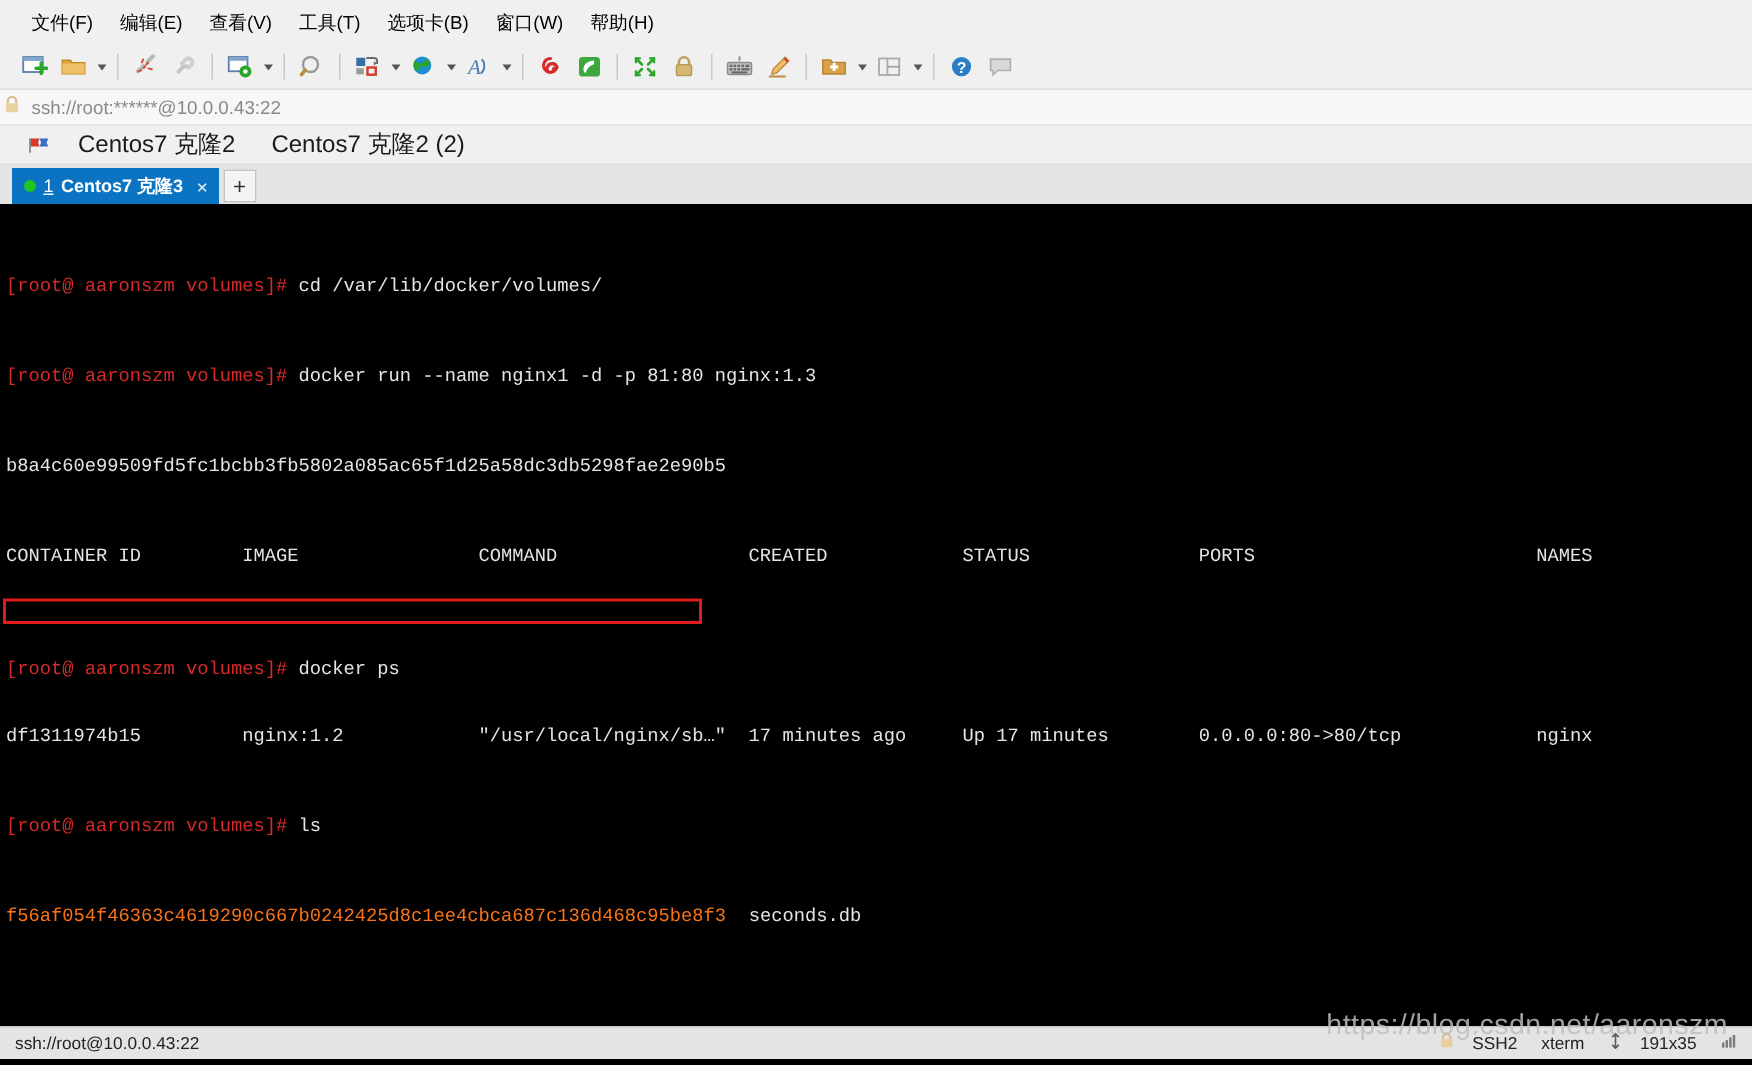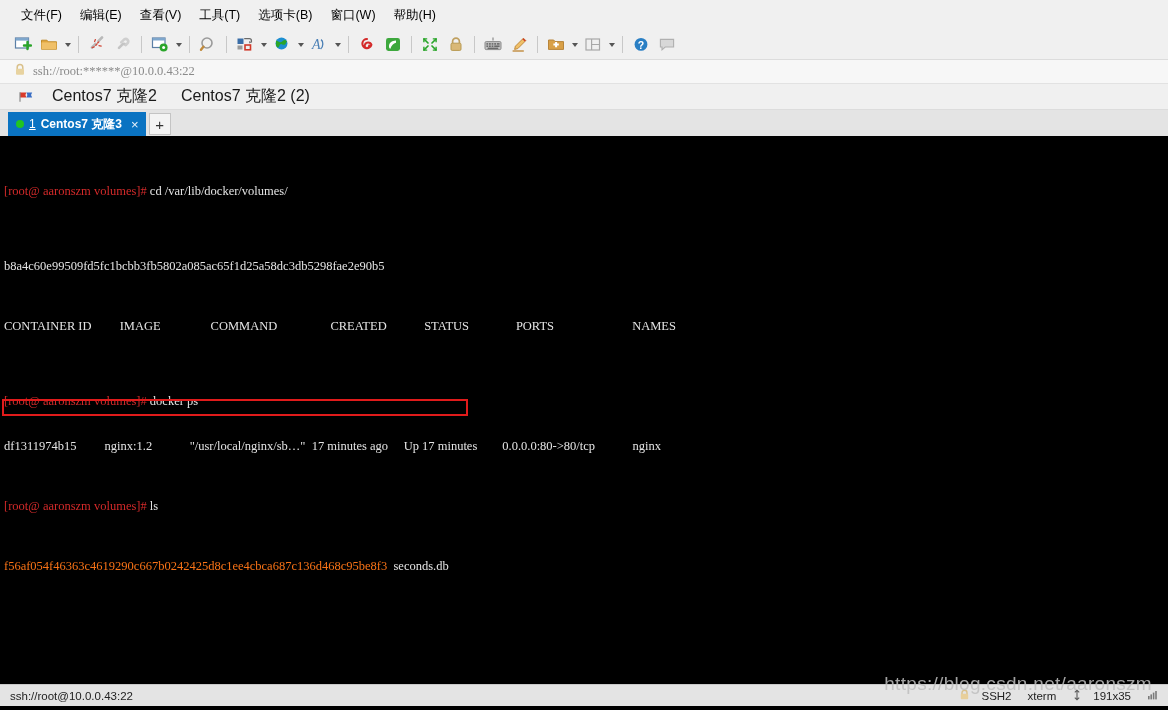--- a/index.html
+++ b/index.html
@@ -65,26 +65,25 @@
     background: #c8c8c8;
     margin: 0 5px;
   }
 
   
   .addrbar {
     height: 24px;
     background: #f7f7f7;
     border-bottom: 1px solid #e2e2e2;
     display: flex; align-items: center;
-    padding-left: 14px;
+    padding-left: 2px;
     flex: 0 0 24px;
     font-size: 12.5px;
     color: #8a8a8a;
     gap: 7px;
-    font-family: Liberation Serif, serif;
   }
 
   
   .sessionbar {
     height: 26px;
     background: #f0f0f0;
     border-bottom: 1px solid #dcdcdc;
     display: flex; align-items: center;
     padding-left: 14px;
     flex: 0 0 26px;
@@ -133,21 +132,21 @@
     display: flex; align-items: center; justify-content: center;
     font-size: 15px; color: #333;
     cursor: default;
   }
 
   
   .terminal {
     flex: 1 1 auto;
     background: #000000;
     color: #d4d4d4;
-    font-family: Liberation Serif, serif;
+    font-family: Liberation Mono, monospace;
     font-size: 12.5px;
     line-height: 15px;
     padding: 3px 0 0 4px;
     position: relative;
     overflow: hidden;
     white-space: pre;
   }
   .tline { height: 15px; white-space: pre; }
   .c-prompt { color: #d42a2a; }
   .c-white  { color: #e4e4e4; }
@@ -422,20 +421,21 @@
       <span>Centos7 克隆3</span>
       <span class="tab-close">×</span>
     </div>
     <div class="tab-add">+</div>
   </div>
 
   <div class="terminal">
 
     <div class="tline"><span class="c-prompt">[root@ aaronszm volumes]#</span><span class="c-white"> cd /var/lib/docker/volumes/</span></div>
 
+    <div class="tline"><span class="c-prompt">[root@ aaronszm volumes]#</span><span class="c-white"> docker run --name nginx1 -d -p 81:80 nginx:1.3</span></div>
 
     <div class="tline c-white">b8a4c60e99509fd5fc1bcbb3fb5802a085ac65f1d25a58dc3db5298fae2e90b5</div>
 
     <div class="tline c-white"><span id="ps-head">CONTAINER ID         IMAGE                COMMAND                 CREATED            STATUS               PORTS                         NAMES</span></div>
 
     
     <div class="tline"><span class="c-prompt">[root@ aaronszm volumes]#</span><span class="c-white"> docker ps</span></div>
     <div class="tline c-white"><span id="ps-row-1">df1311974b15         nginx:1.2            "/usr/local/nginx/sb…"  17 minutes ago     Up 17 minutes        0.0.0.0:80-&gt;80/tcp            nginx</span></div>
 
     <div class="tline"><span class="c-prompt">[root@ aaronszm volumes]#</span><span class="c-white"> ls</span></div>

